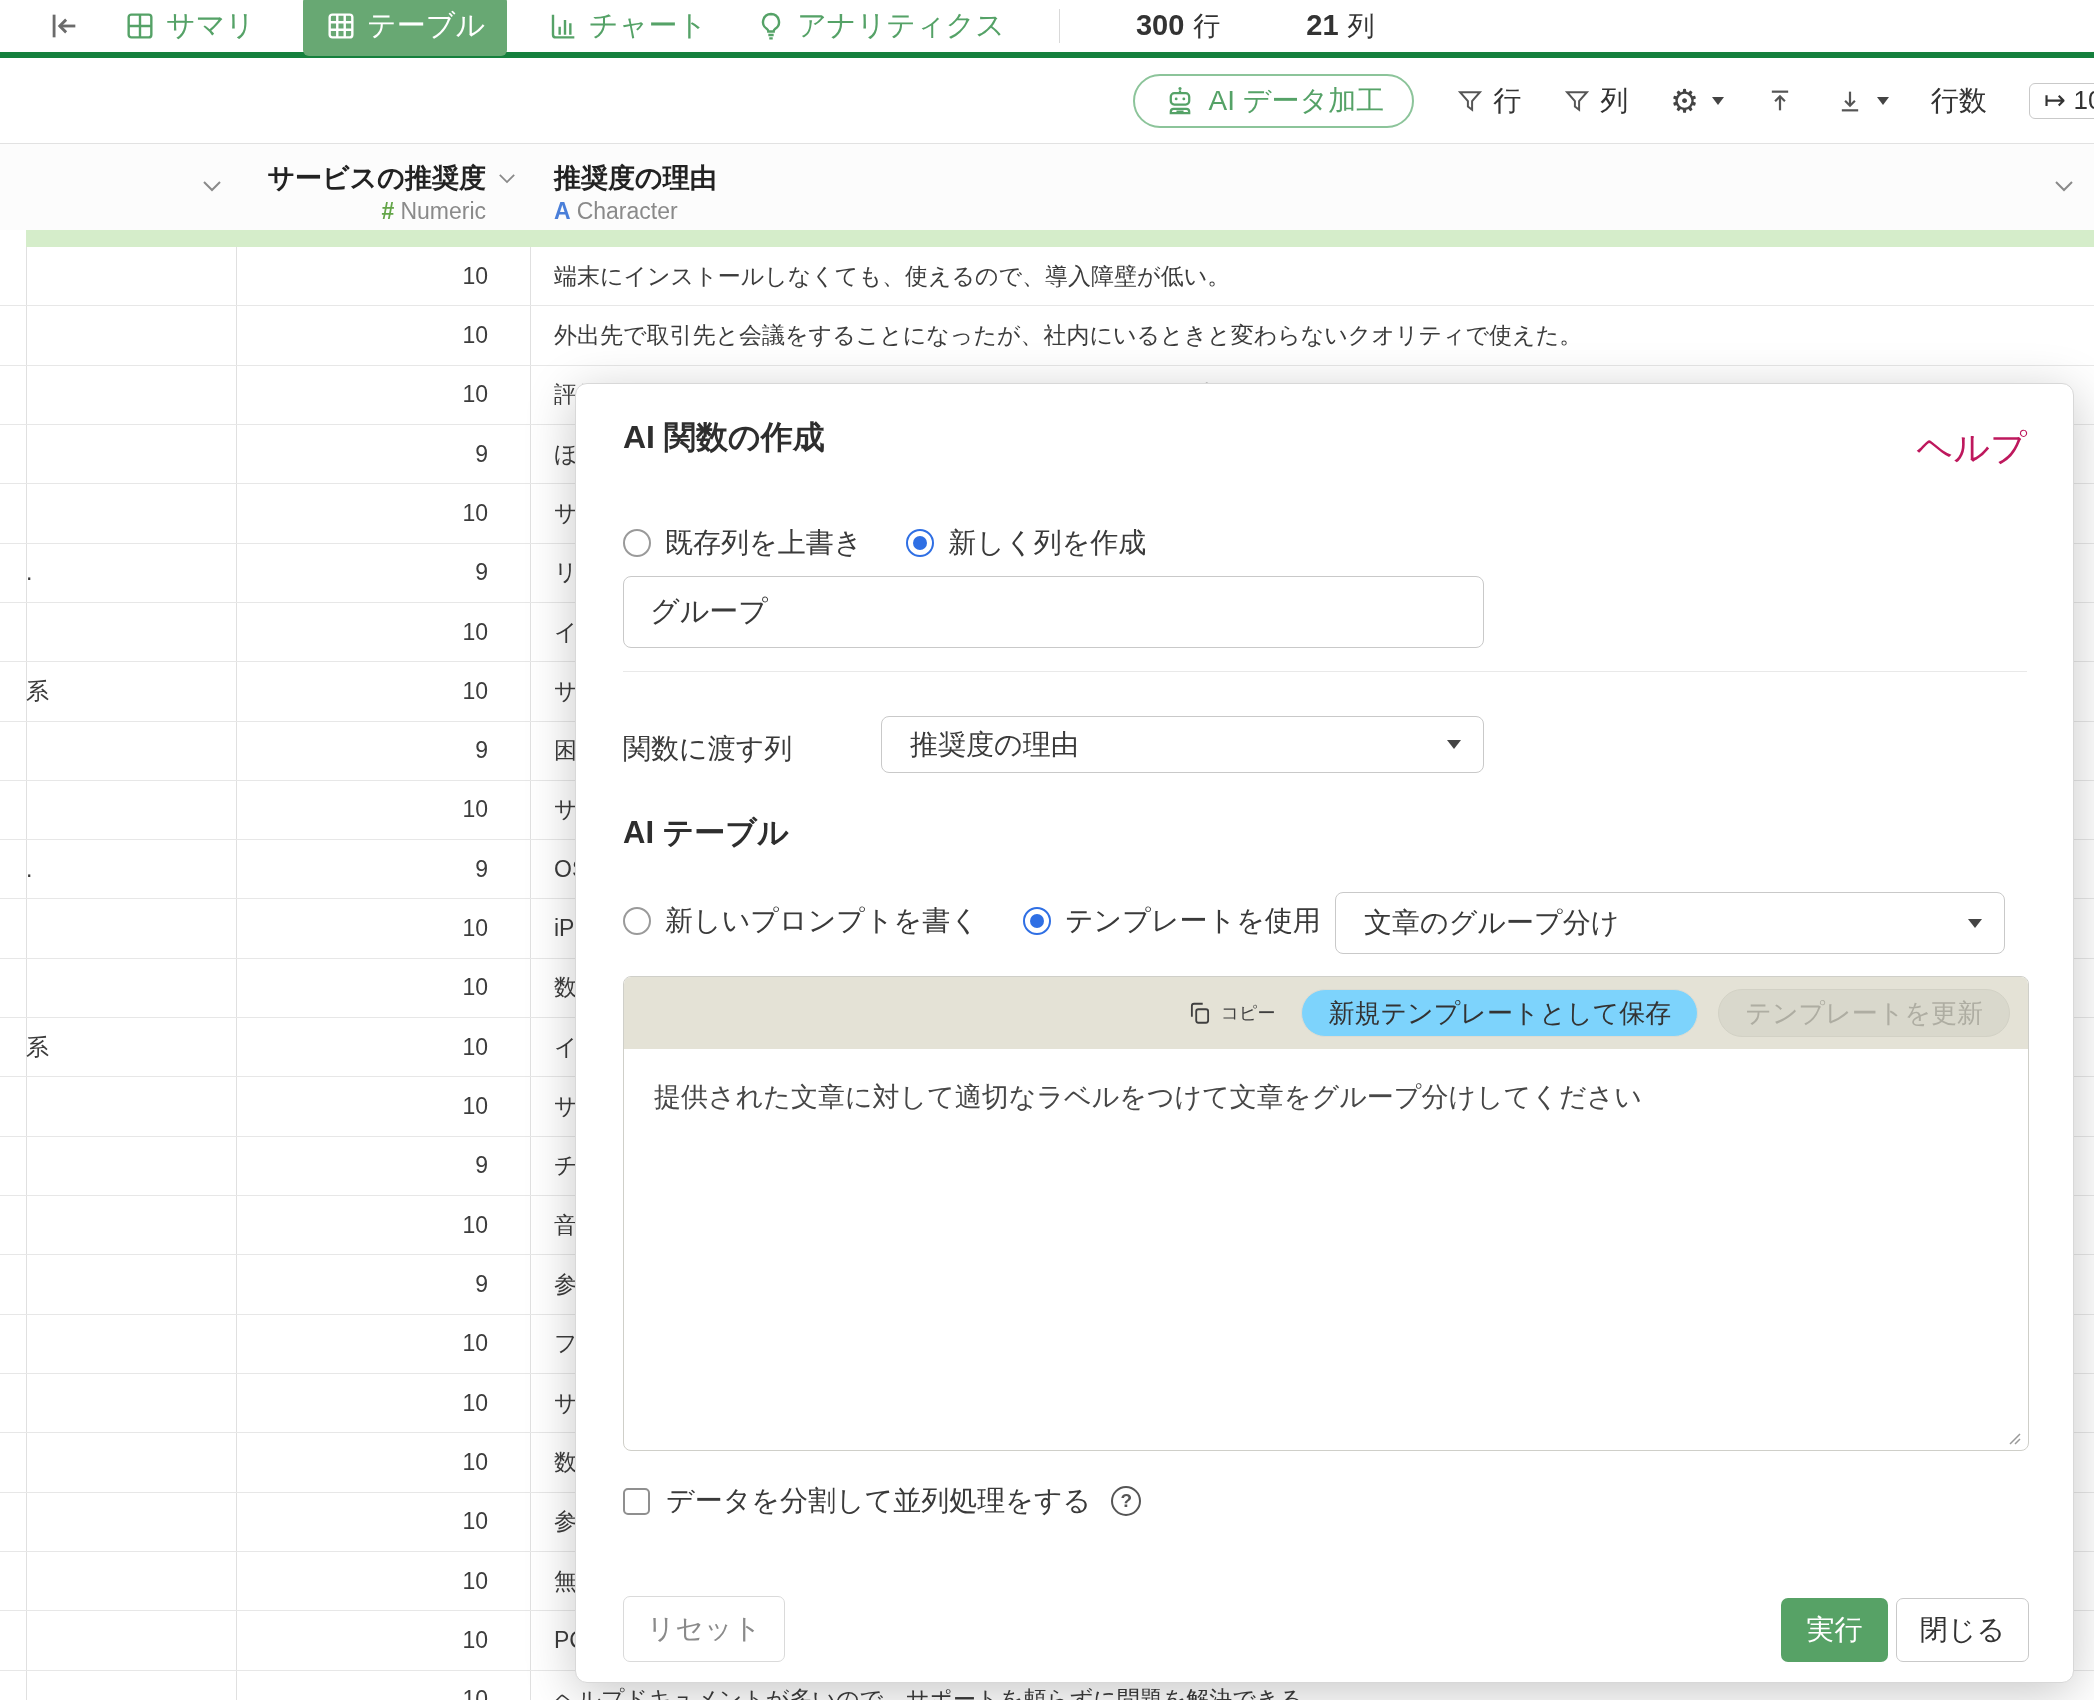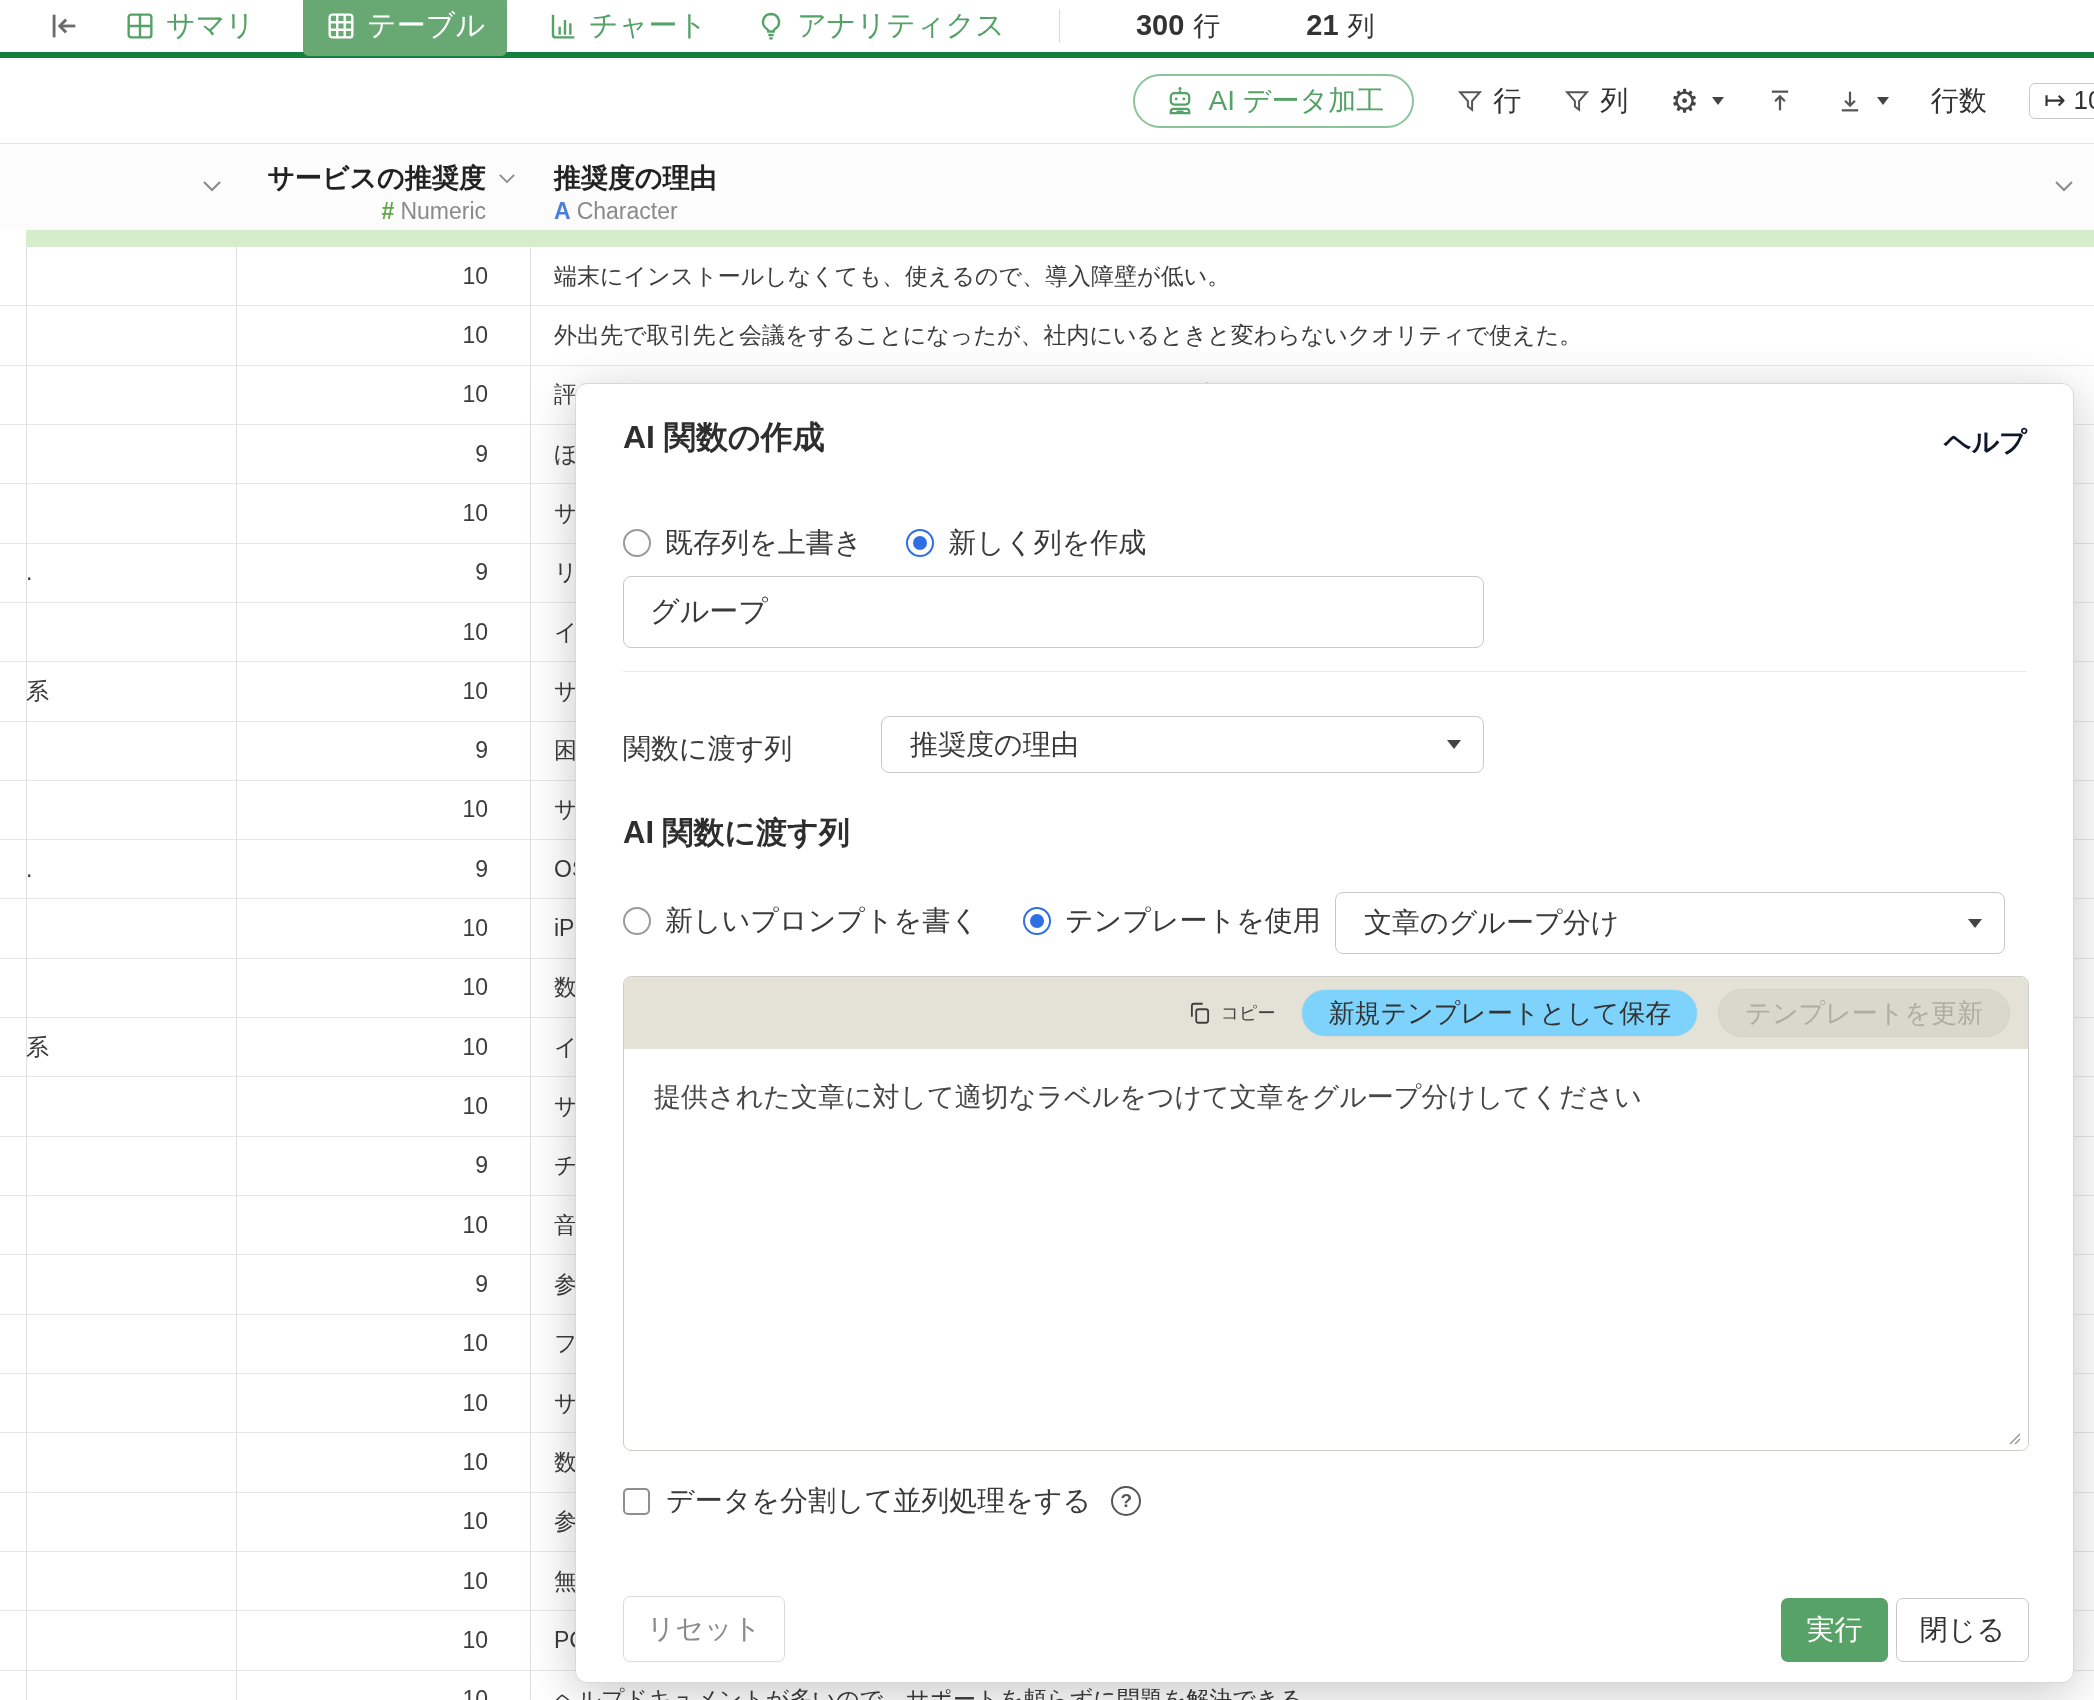--- a/index.html
+++ b/index.html
@@ -46,21 +46,21 @@
   .rows { position:absolute; left:0; top:103px; right:0; bottom:0; }
   .trow { position:relative; height:59.32px; border-bottom:1px solid #e7e7e7; font-size:23px; color:#3c3c3c; }
   .c-left { position:absolute; left:26px; width:210px; top:0; bottom:0; display:flex; align-items:center; overflow:hidden; white-space:nowrap; }
   .c-score { position:absolute; left:237px; width:251px; top:0; bottom:0; display:flex; align-items:center; justify-content:flex-end; white-space:nowrap; }
   .c-reason { position:absolute; left:554px; right:0; top:0; bottom:0; display:flex; align-items:center; overflow:hidden; white-space:nowrap; }
 
   
   .modal { position:absolute; left:575px; top:383px; width:1499px; height:1300px; background:#fff;
     border:1px solid #d8d8d8; border-radius:12px; box-shadow:0 10px 50px rgba(0,0,0,.22); z-index:10; }
   .m-title { position:absolute; left:47px; top:32px; font-size:32px; font-weight:bold; color:#2e2e2e; }
-  .m-help { position:absolute; right:46px; top:40px; font-size:27px; color:#0f172a; cursor:pointer;font-weight:bold; }
+  .m-help { position:absolute; right:46px; top:40px; font-size:36px; color:#be185d; cursor:pointer; }
   .radiorow { position:absolute; left:47px; display:flex; align-items:center; gap:44px; }
   .radioitem { display:flex; align-items:center; gap:14px; font-size:28px; color:#3a3a3a; cursor:pointer; }
   .radio { width:28px; height:28px; border-radius:50%; border:2px solid #9a9a9a; background:#fff; position:relative; flex:0 0 auto; }
   .radio.on { border-color:#2f6fe4; }
   .radio.on::after { content:""; position:absolute; left:5px; top:5px; width:14px; height:14px; border-radius:50%; background:#2f6fe4; }
   .textinput { position:absolute; left:47px; top:192px; width:861px; height:72px; border:1px solid #c9c9c9; border-radius:8px;
     font-size:29px; color:#3a3a3a; display:flex; align-items:center; padding-left:26px; background:#fff; cursor:text; }
   .hr { position:absolute; left:47px; right:46px; top:287px; height:1px; background:#e9e9e9; }
   .fieldlabel { position:absolute; left:47px; top:346px; font-size:28px; color:#3a3a3a; }
   .select { position:absolute; border:1px solid #c9c9c9; border-radius:8px; background:#fff; display:flex; align-items:center;
@@ -388,21 +388,21 @@
     </div>
 
     <div class="hr"></div>
 
     <div class="fieldlabel">関数に渡す列</div>
     <div class="select sel-pass">
       <span>推奨度の理由</span>
       <span class="caret"></span>
     </div>
 
-    <div class="m-head2">AI 関数に渡す列</div>
+    <div class="m-head2">AI テーブル</div>
 
     <div class="radiorow" style="top:518px;">
       <div class="radioitem">
         <span class="radio"></span>
         <span>新しいプロンプトを書く</span>
       </div>
       <div class="radioitem">
         <span class="radio on"></span>
         <span>テンプレートを使用</span>
       </div>

